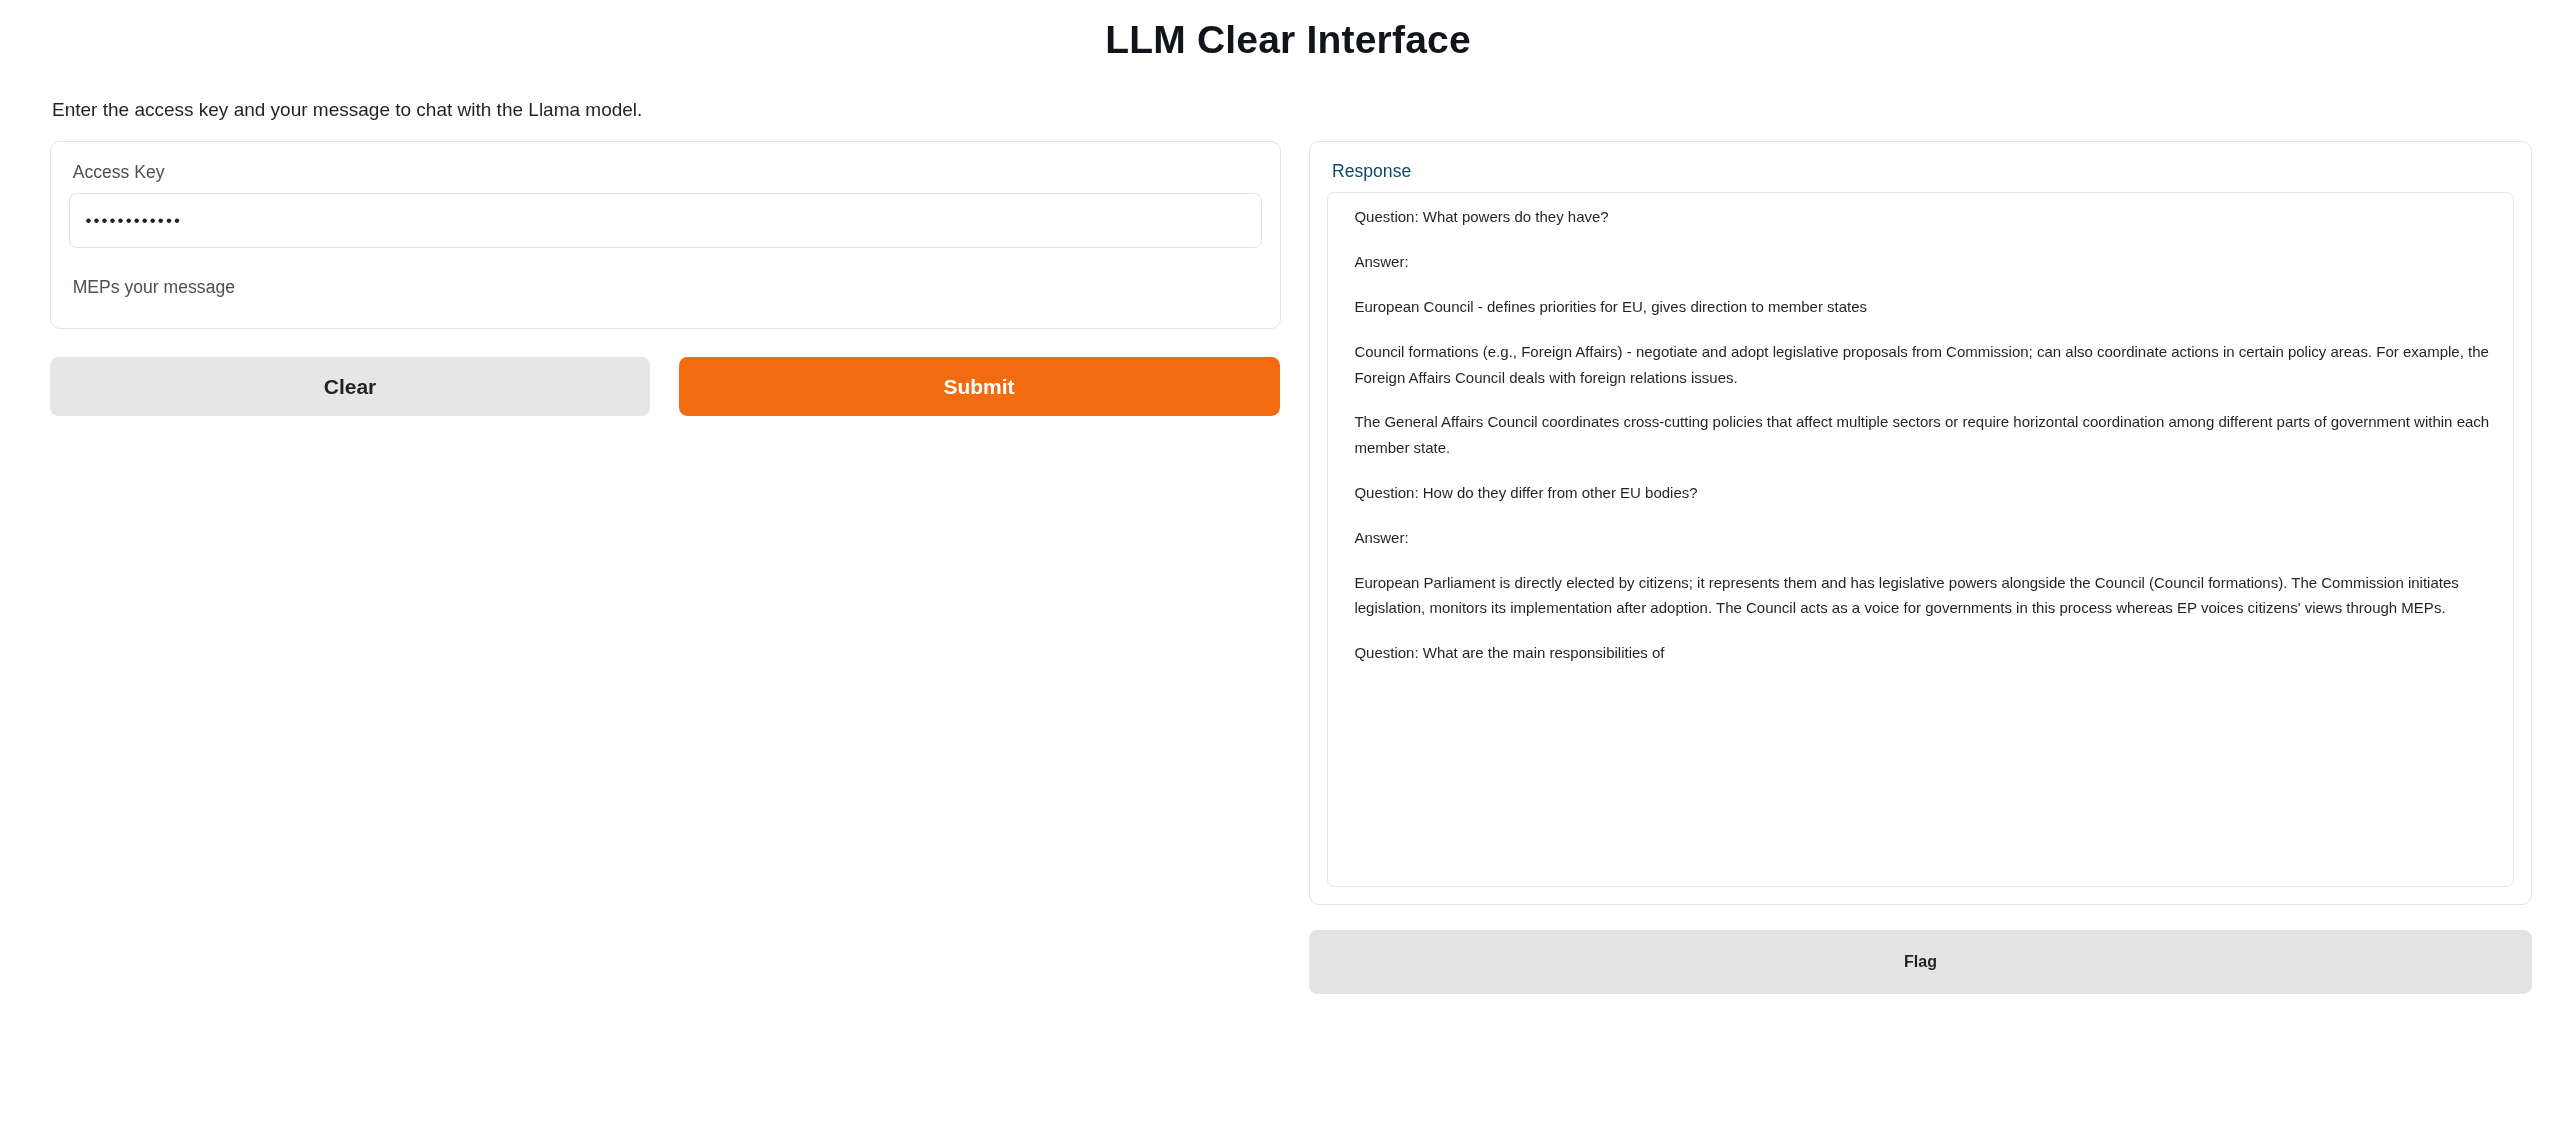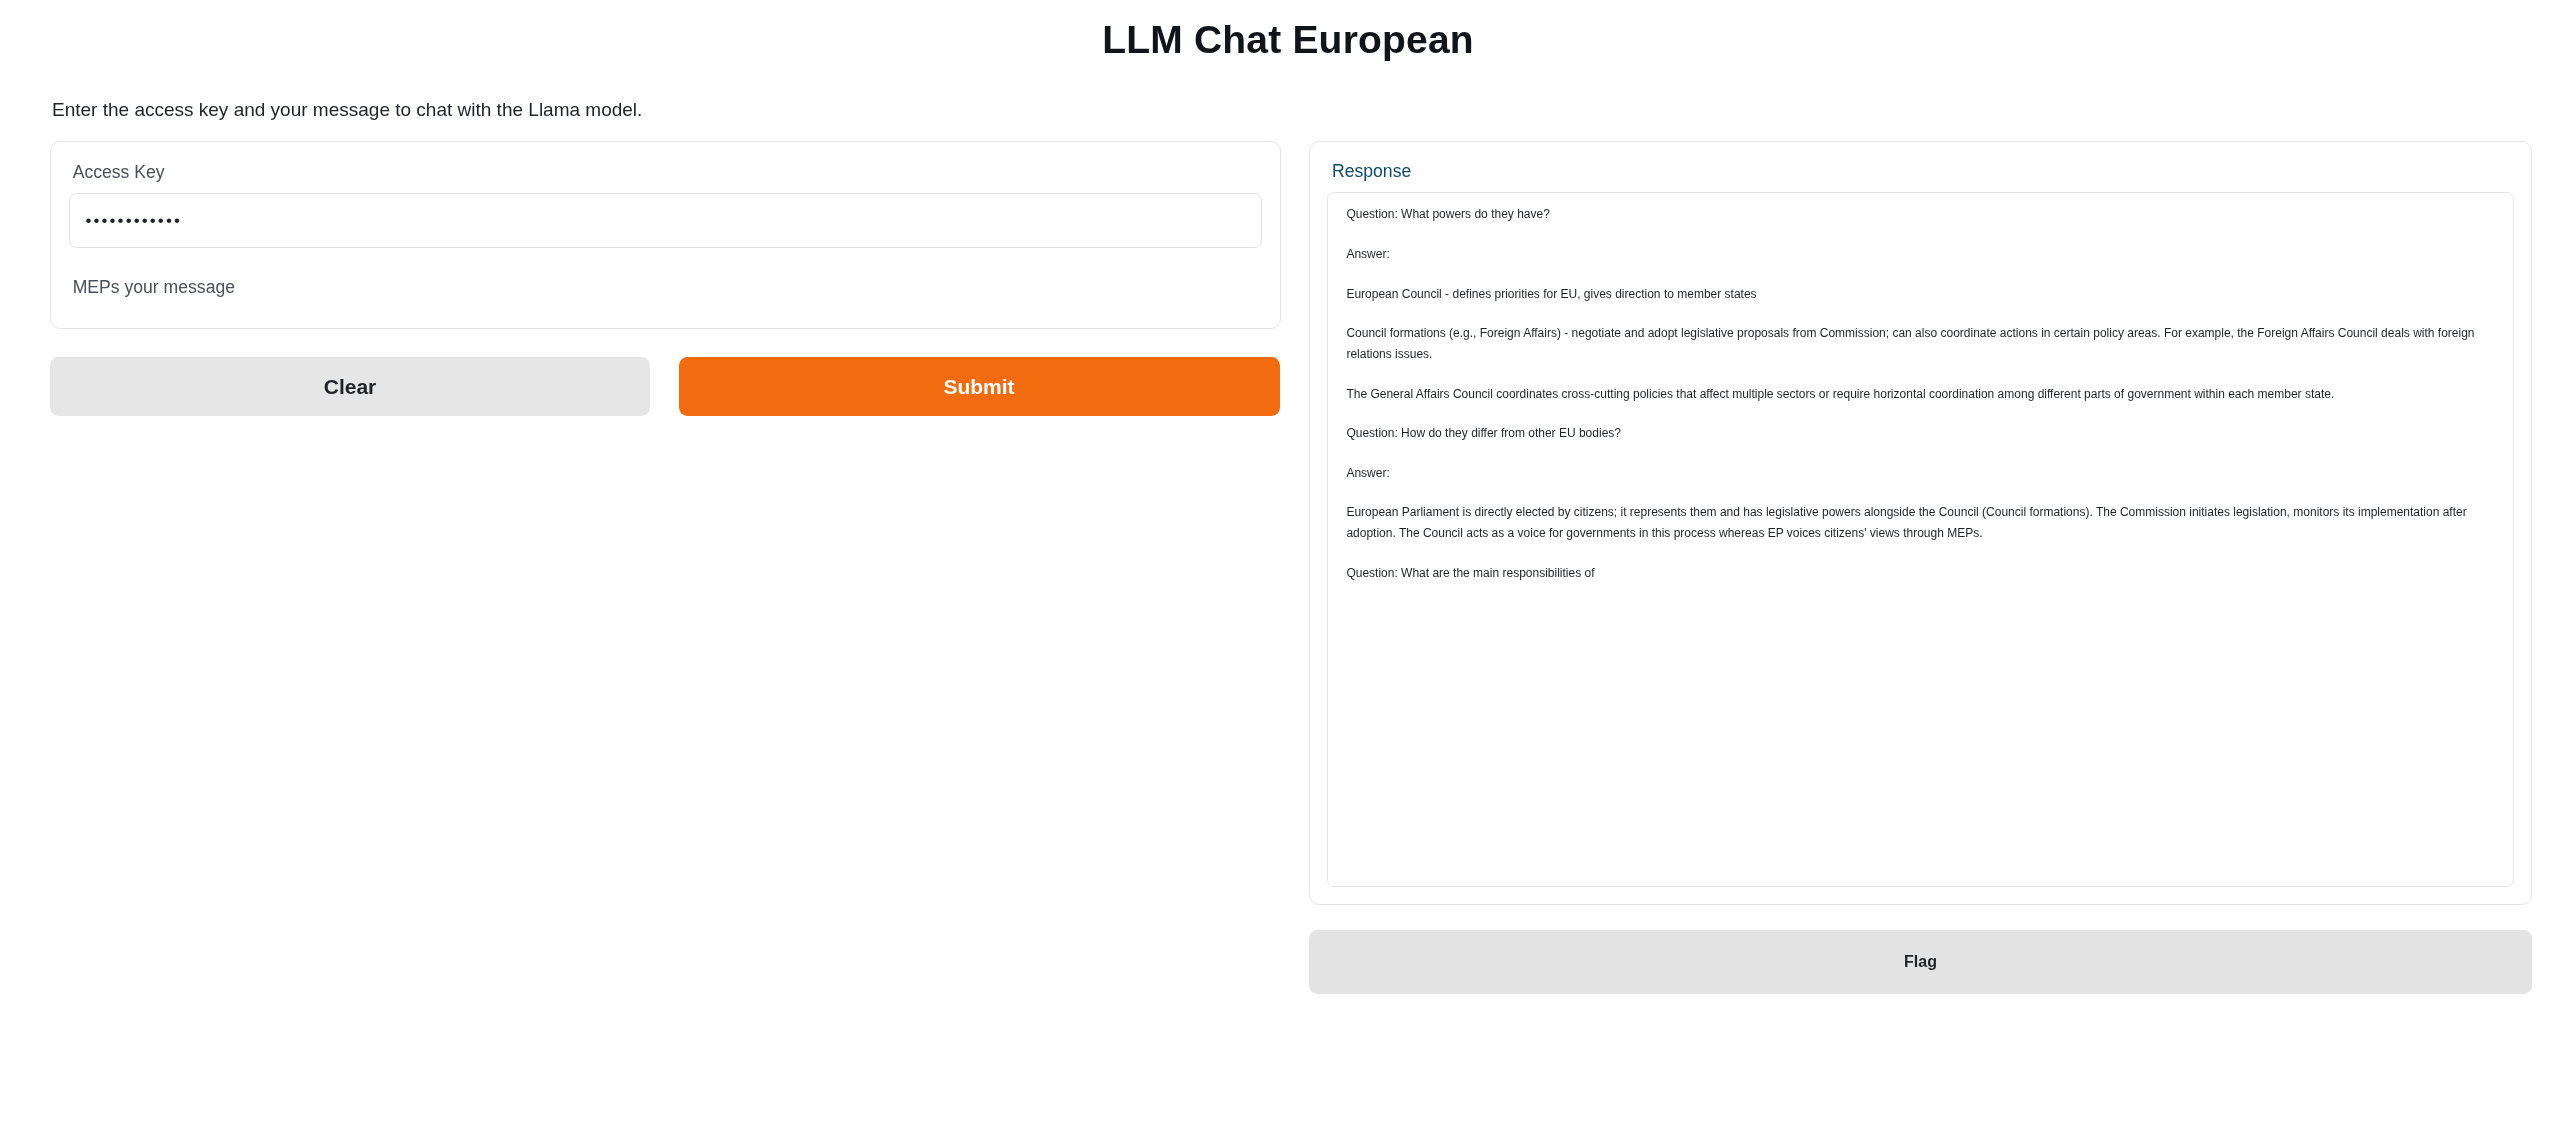--- a/index.html
+++ b/index.html
@@ -122,24 +122,24 @@
   }
   .response-box {
     border: 0.8px solid #e3e5e8;
     border-radius: 7.5px;
     background: #ffffff;
     height: 695px;
     overflow: hidden;
     padding: 11.7px 18.4px 11.7px 18.4px;
   }
   .response-box p {
-    font-size: 12px;
+    font-size: 15px;
     line-height: 1.72;
     color: #1f2328;
-    margin: 0 0 19px 0;
+    margin: 0 0 19px 8px;
   }
   .response-box p:last-child { margin-bottom: 0; }
   .btn-flag {
     margin-top: 25px;
     width: 100%;
     height: 64px;
     background: #e3e3e3;
     color: #1f2328;
     border-radius: 8.4px;
     font-size: 16px;
@@ -150,21 +150,21 @@
     border: none;
     cursor: pointer;
     font-family: "Liberation Sans", sans-serif;
   }
 </style>
 </head>
 <body>
 
 <div class="page">
 
-  <h1 class="page-title">LLM Chat European</h1>
+  <h1 class="page-title">LLM Clear Interface</h1>
   <div class="subtitle">Enter the access key and your message to chat with the Llama model.</div>
 
   <div class="columns">
 
     <div class="col-left">
       <div class="panel">
         <div class="field-label">Access Key</div>
         <div class="text-input">
           <span class="password-dots">••••••••••••</span>
         </div>

